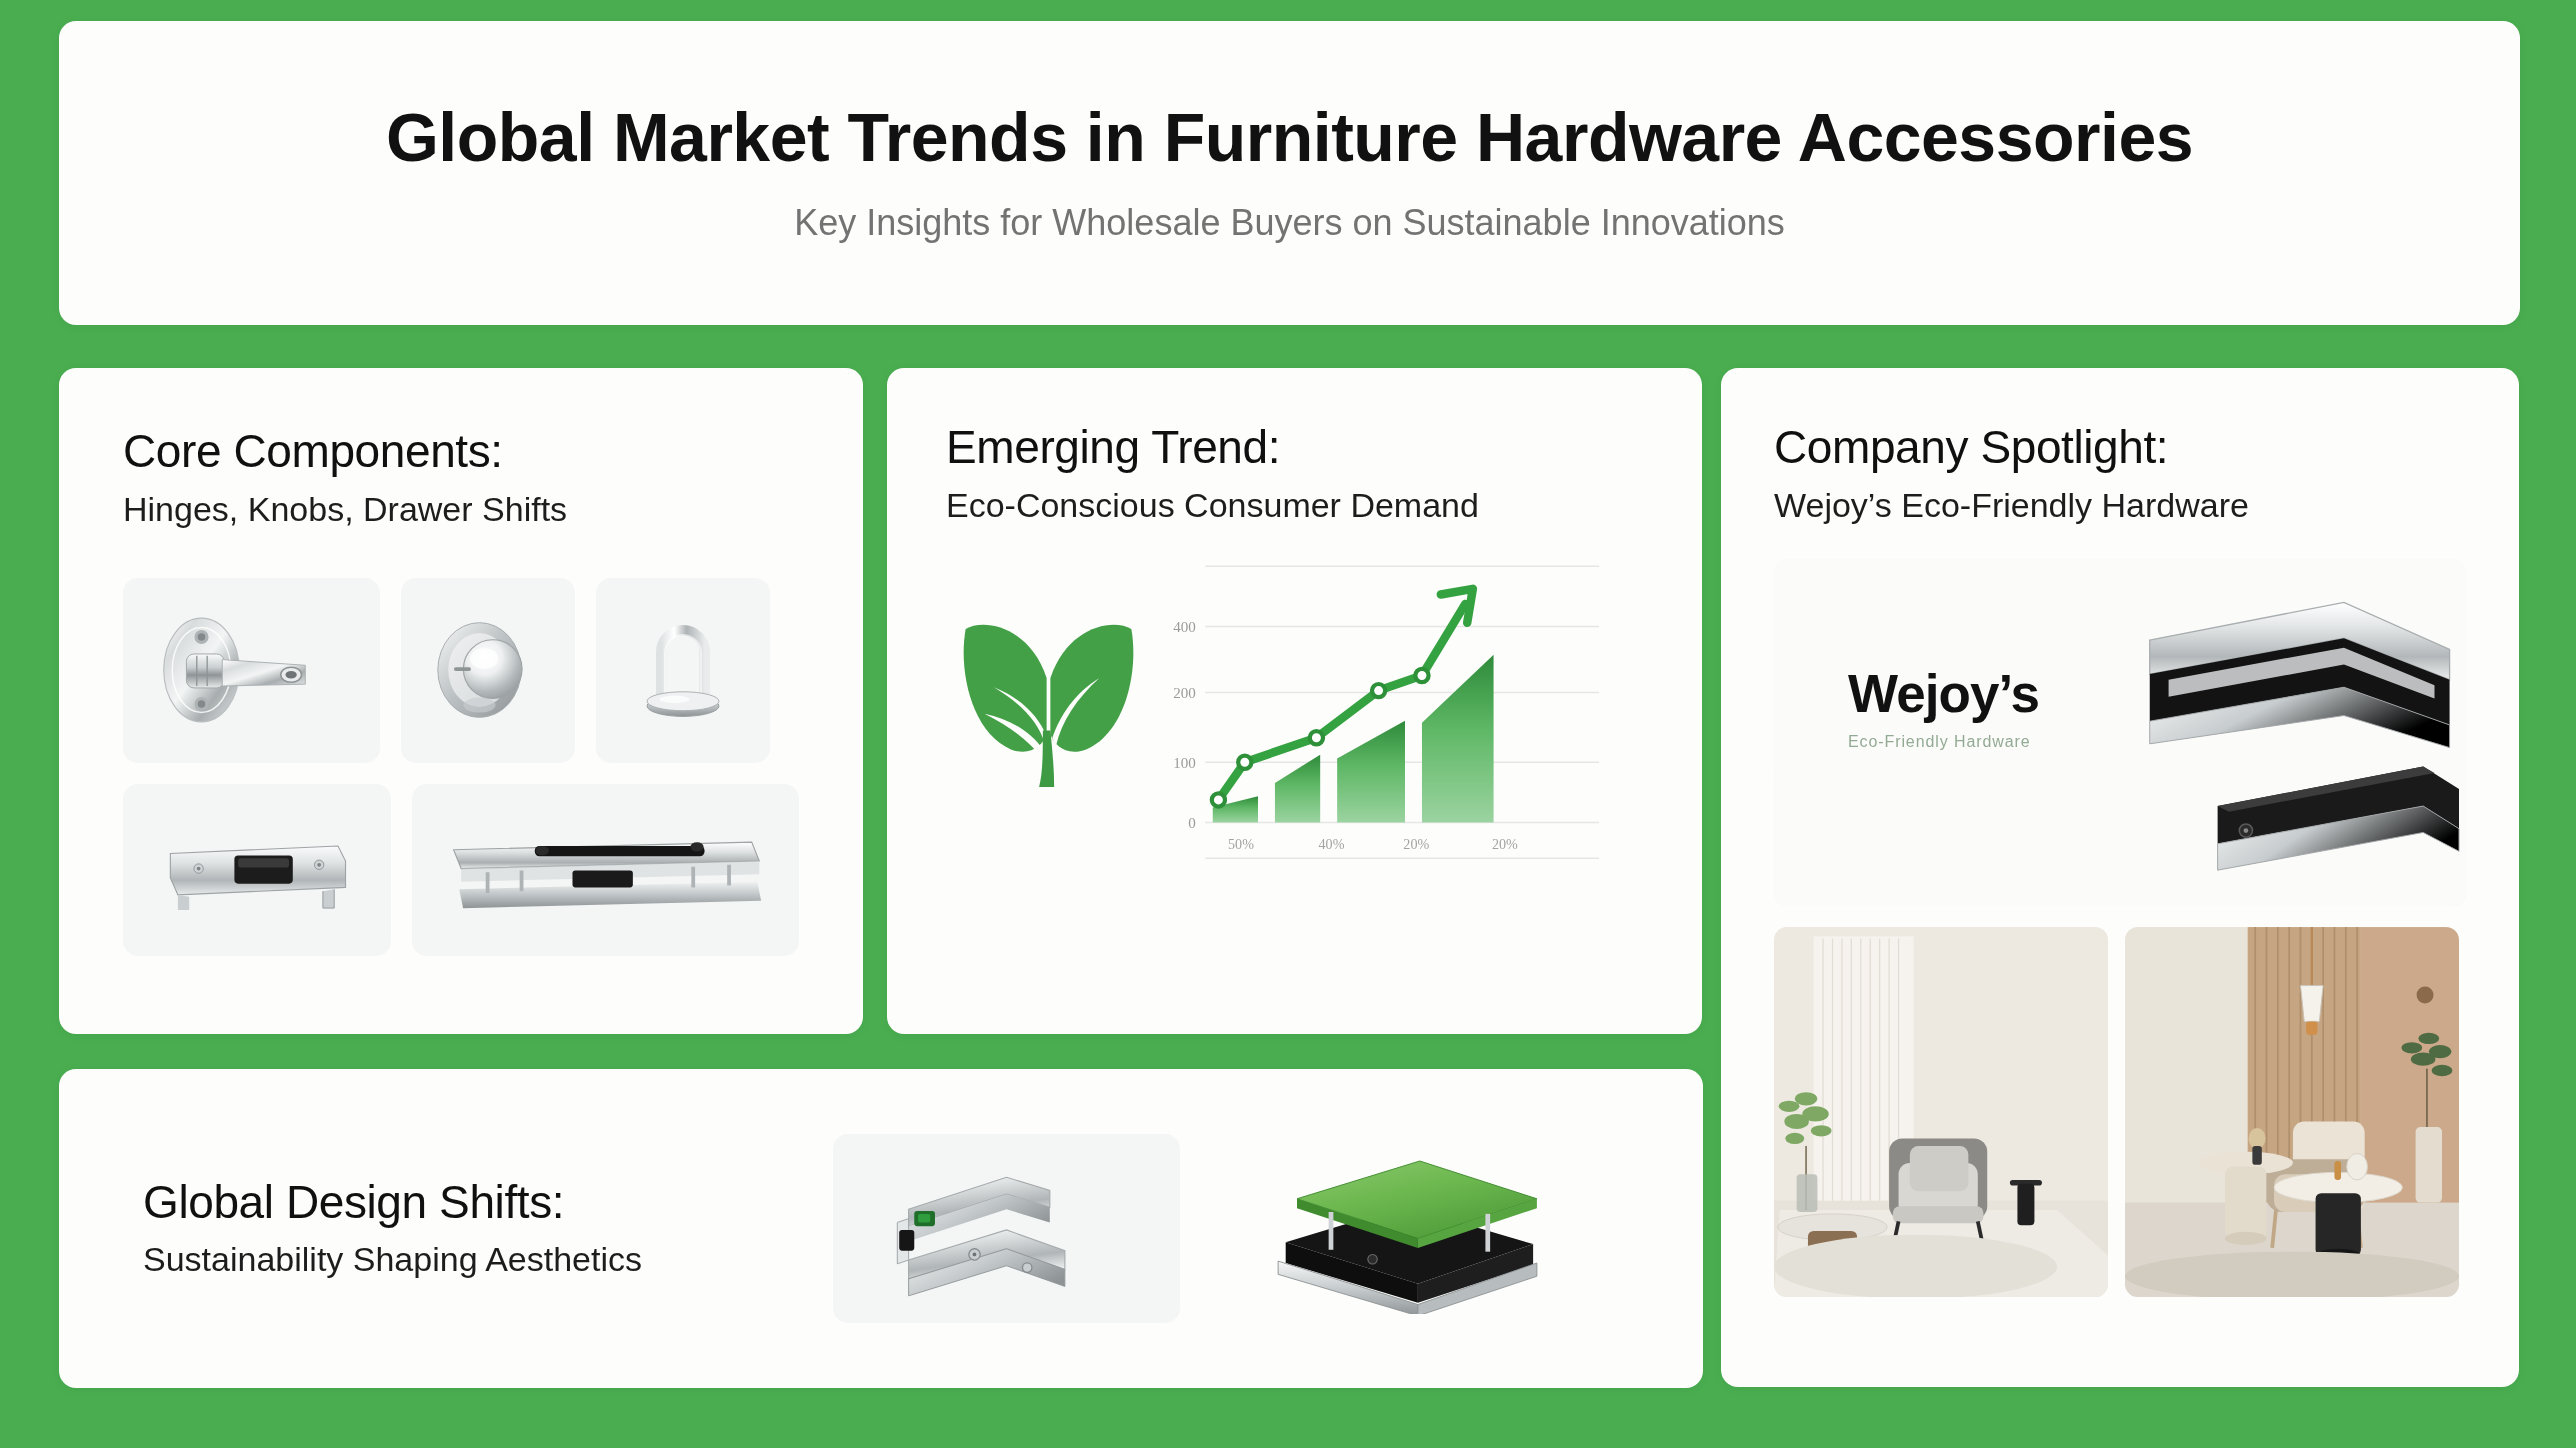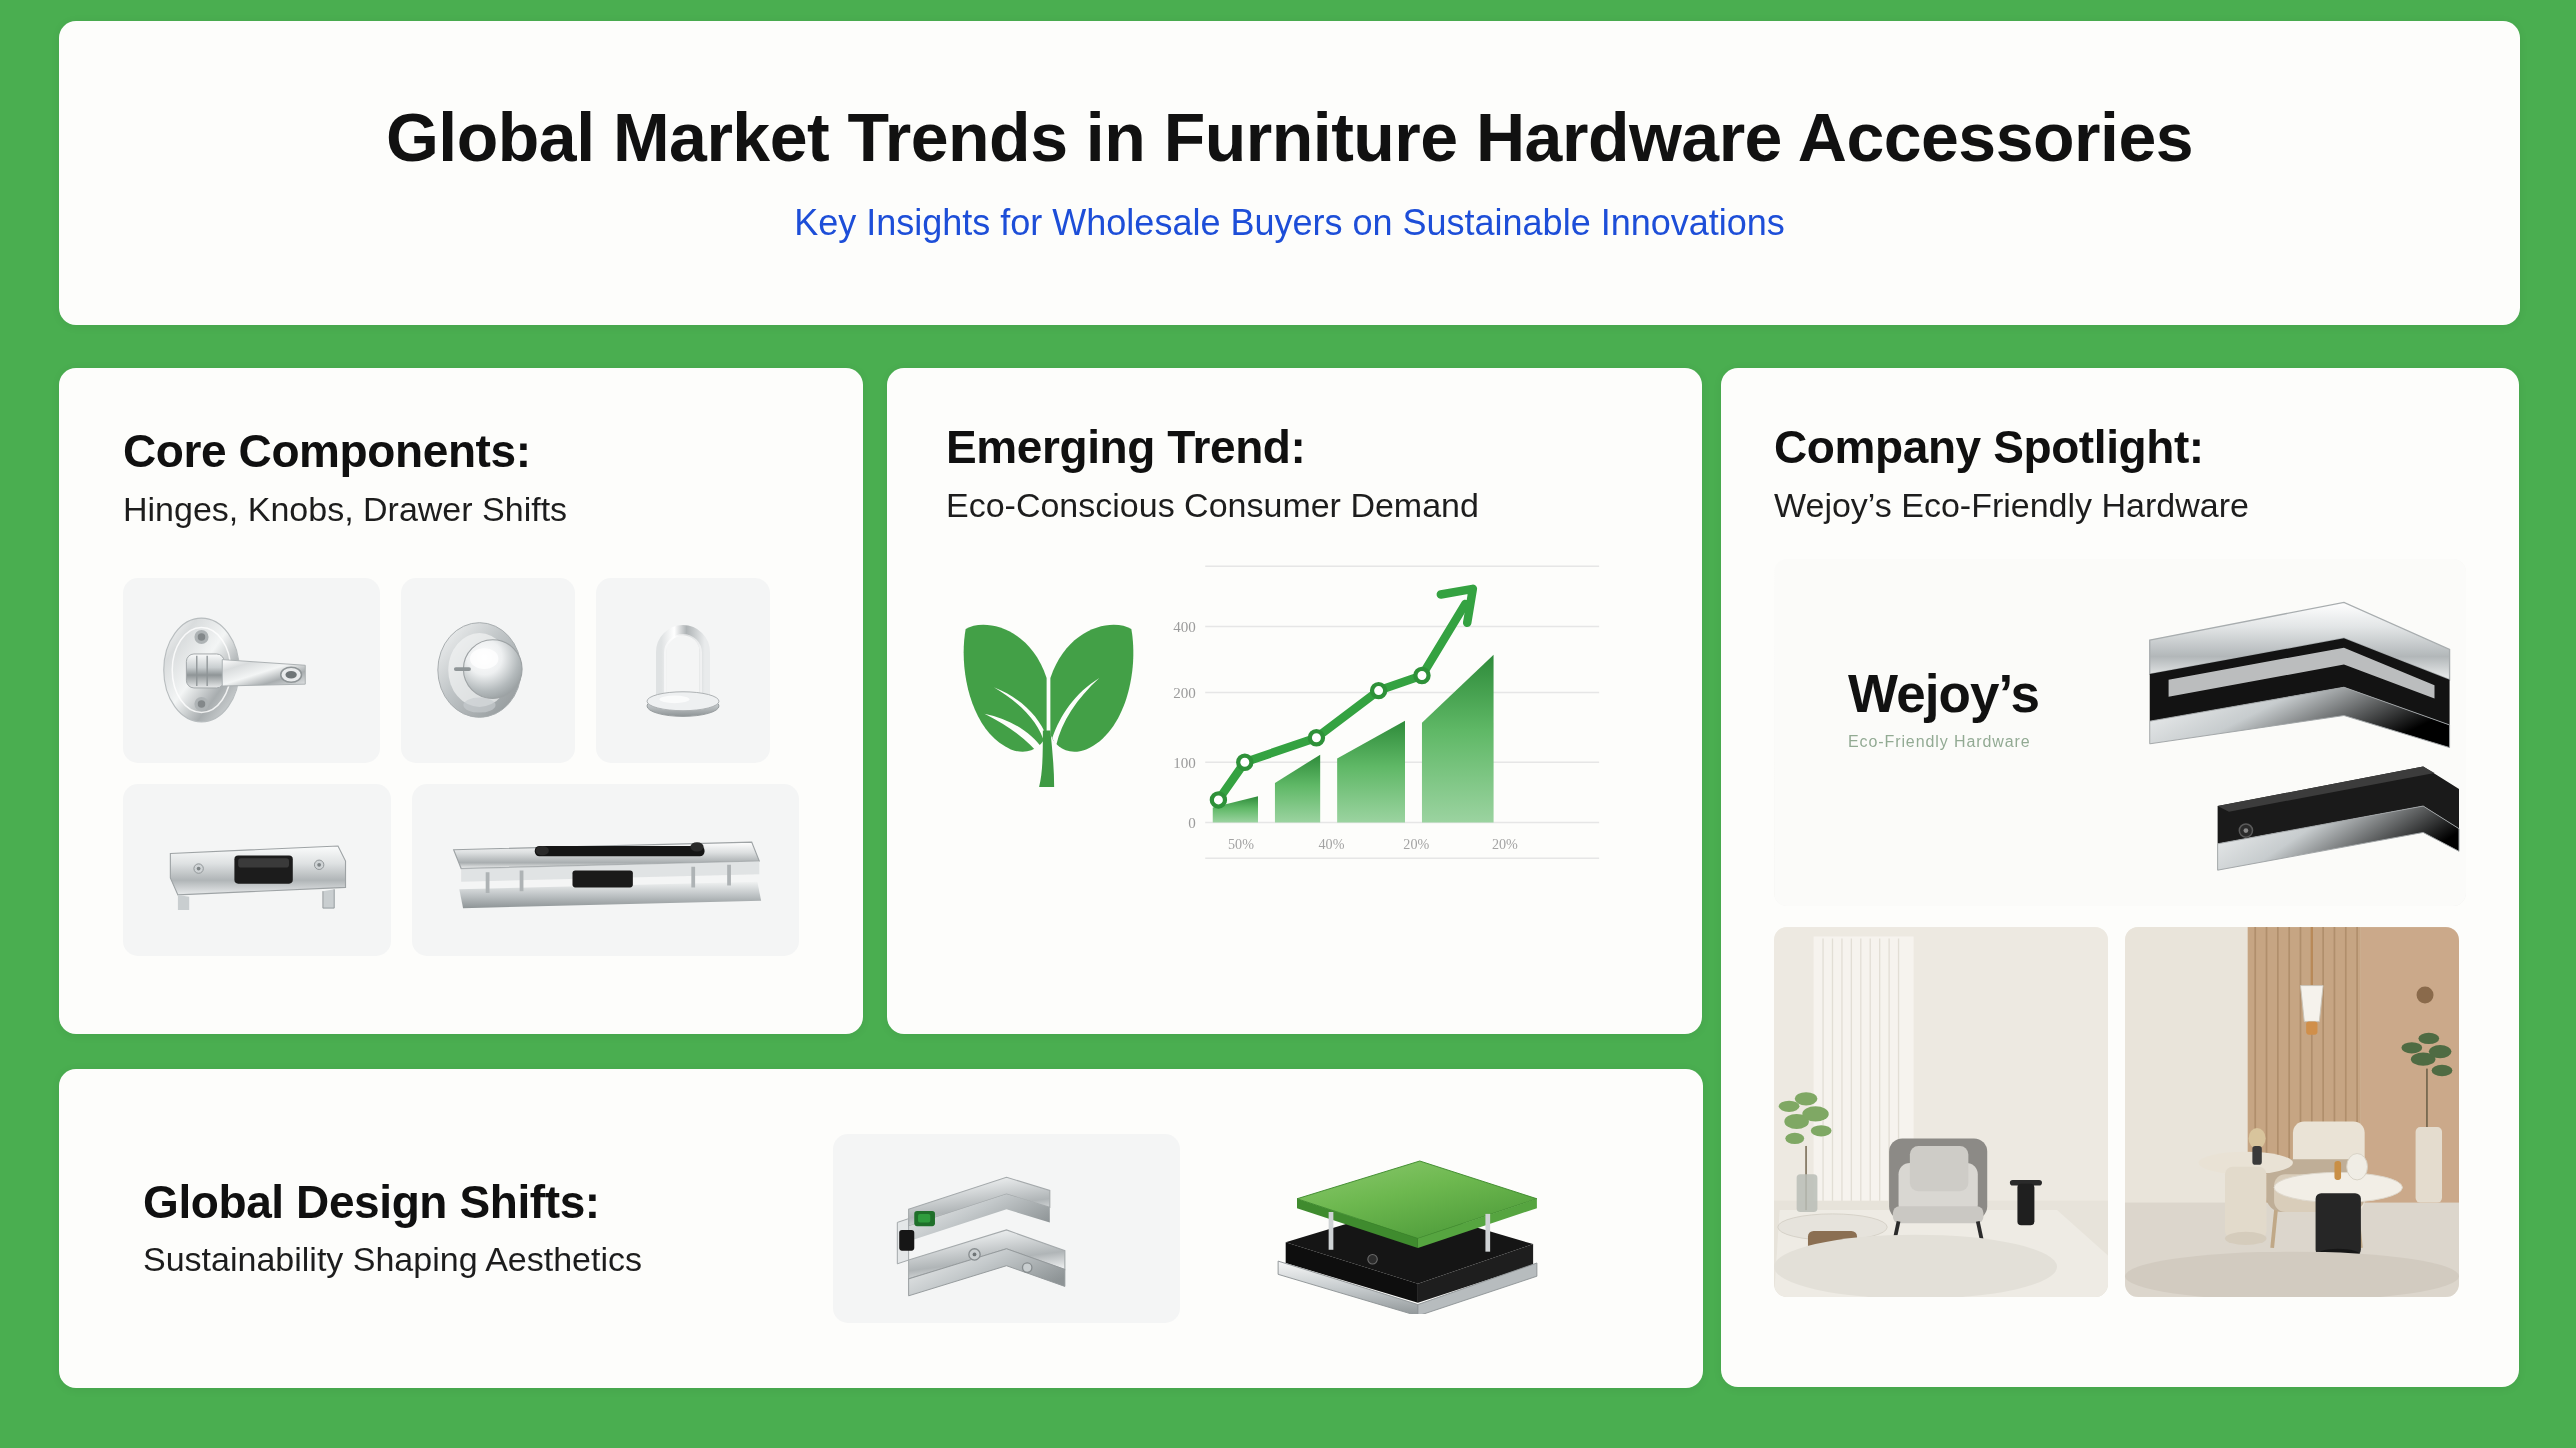--- a/index.html
+++ b/index.html
@@ -28,27 +28,27 @@
     display: flex; flex-direction: column;
     align-items: center; justify-content: center;
   }
   .main-title {
     font-size: 68px; font-weight: 700; color: #111111;
     letter-spacing: -0.5px; text-align: center;
     line-height: 1.05;
   }
   .main-subtitle {
     margin-top: 28px;
-    font-size: 36px; font-weight: 400; color: #1d4ed8;
+    font-size: 36px; font-weight: 400; color: #737373;
     text-align: center;
   }
 
   
   .card-heading {
-    font-size: 46px; font-weight: 700; color: #101010;
+    font-size: 46px; font-weight: 400; color: #101010;
     letter-spacing: -0.4px; line-height: 1.08;
   }
   .card-sub {
     margin-top: 13.2px;
     font-size: 34px; font-weight: 400; color: #1d1d1d;
     line-height: 1.15;
   }
 
   
   #core-card { left: 59px; top: 368px; width: 804px; height: 666px; padding: 59px 64px 0 64px; }

